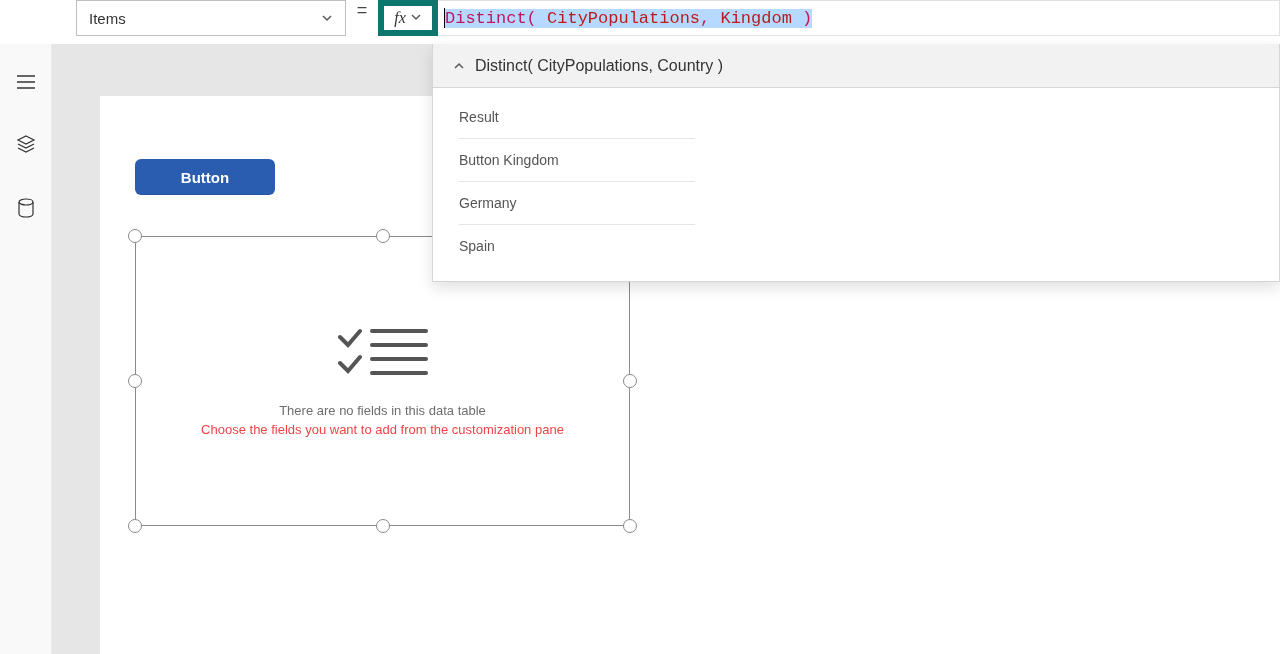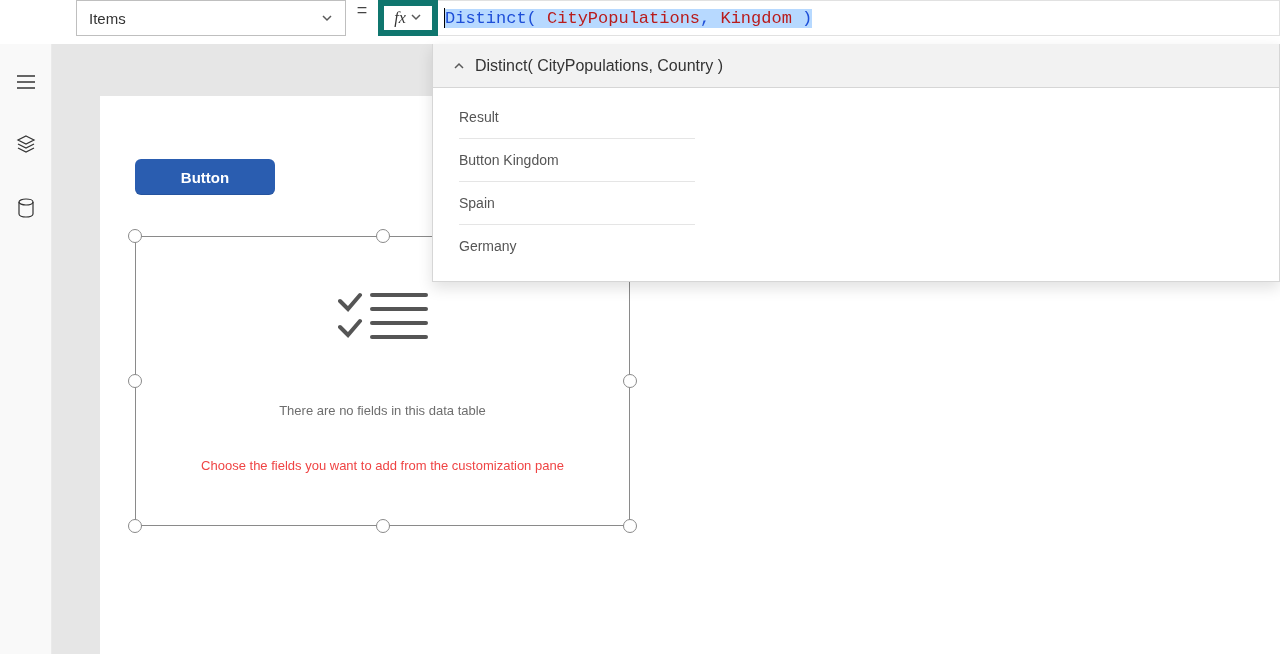--- a/index.html
+++ b/index.html
@@ -64,21 +64,21 @@
     font-family: Consolas, "Courier New", monospace;
     font-size: 17px;
     color: #333;
     white-space: pre;
     overflow: hidden;
     position: relative;
   }
   .formula-input .hl {
     background: #b7d9ff;
   }
-  .formula-input .fn { color: #1d4ed8; margin-top: 44px; }
+  .formula-input .fn { color: #be185d; margin-top: 44px; }
   .formula-input .arg { color: #b91c1c; }
   .formula-input .text-cursor {
     width: 1px;
     height: 20px;
     background: #000;
     display: inline-block;
     vertical-align: middle;
   }
 
   
@@ -172,21 +172,20 @@
   .datatable {
     position: absolute;
     left: 35px; top: 140px;
     width: 495px; height: 290px;
     border: 1px solid #8a8a8a;
     background: #fff;
     display: flex;
     flex-direction: column;
     align-items: center;
     justify-content: center;
-    gap: 36px;
   }
   .datatable .msg1 {
     margin-top: 14px;
     font-size: 13px;
     color: #6e6e6e;
   }
   .datatable .msg2 {
     margin-top: 4px;
     font-size: 13px;
     color: #ef4444;
@@ -305,19 +304,19 @@
             <svg viewBox="0 0 12 12">
                 <polyline points="2,8 6,4 10,8"></polyline>
               </svg>
           </span>
           <span>Distinct( CityPopulations, Country )</span>
         </div>
       </div>
       <div class="suggest-list">
         <div class="suggest-item">Result</div>
         <div class="suggest-item">Button Kingdom</div>
+        <div class="suggest-item">Germany</div>
         <div class="suggest-item">Spain</div>
-        <div class="suggest-item">Germany</div>
       </div>
     </div>
 
   </div>
 </div>
 
 </body></html>

